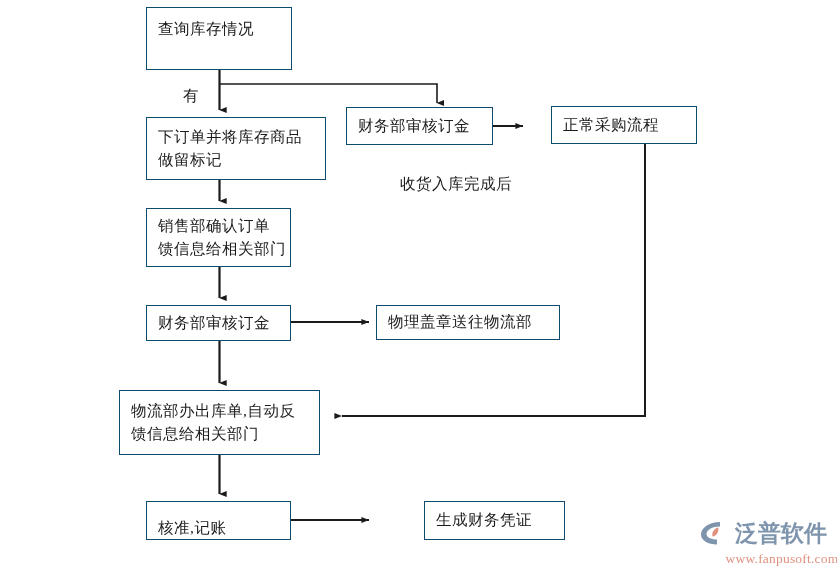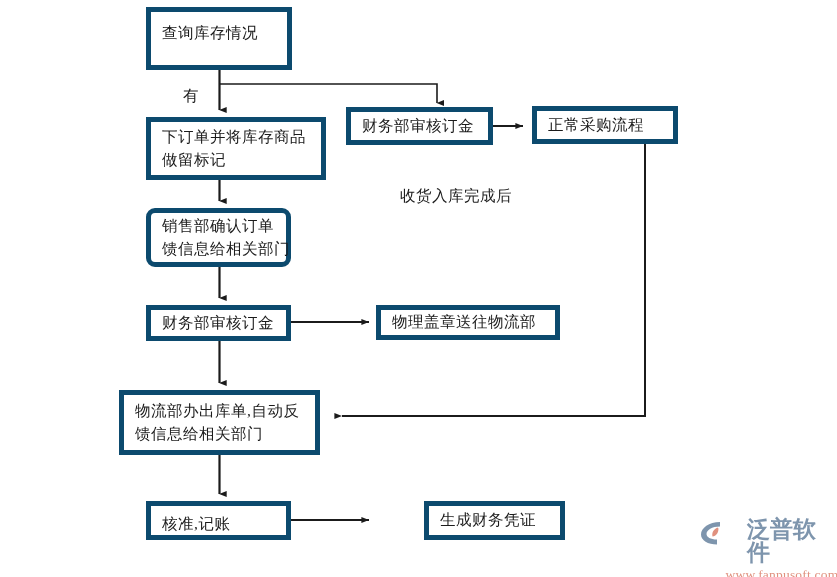--- a/index.html
+++ b/index.html
@@ -22,21 +22,21 @@
     position: absolute;
     left: 0;
     top: 0;
     width: 837px;
     height: 577px;
     pointer-events: none;
   }
   .node {
     position: absolute;
     box-sizing: border-box;
-    border: 5px solid #0c4a6e;
+    border: 1px solid #0c4a6e;
     background: #ffffff;
     display: flex;
     flex-direction: column;
     justify-content: center;
     padding-left: 11px;
     padding-right: 6px;
     color: #1b1b1b;
     font-size: 15.5px;
     line-height: 1.45;
     letter-spacing: 0.5px;
@@ -59,21 +59,22 @@
   
   #logo {
     position: absolute;
     left: 697px;
     top: 518px;
     width: 132px;
     height: 52px;
   }
   #logo .logo-row {
     display: flex;
-    gap: 20px;
+    align-items: center;
+    gap: 8px;
   }
   #logo .mark {
     width: 30px;
     height: 30px;
     flex: 0 0 auto;
   }
   #logo .brand {
     font-family: "DejaVu Sans", "Liberation Sans", sans-serif;
     font-size: 23px;
     font-weight: bold;
@@ -136,21 +137,21 @@
 
   <div class="node top-align" style="left:146px; top:7px; width:146px; height:63px;">
     <span class="ln">查询库存情况</span>
   </div>
 
   <div class="node" style="left:146px; top:117px; width:180px; height:63px;">
     <span class="ln">下订单并将库存商品</span>
     <span class="ln">做留标记</span>
   </div>
 
-  <div class="node" style="left:146px; top:208px; width:145px; height:59px;border-radius:9px;">
+  <div class="node" style="left:146px; top:208px; width:145px; height:59px;">
     <span class="ln">销售部确认订单</span>
     <span class="ln">馈信息给相关部门</span>
   </div>
 
   <div class="node" style="left:146px; top:305px; width:145px; height:36px;justify-content:center;">
     <span class="ln">财务部审核订金</span>
   </div>
 
   <div class="node" style="left:119px; top:390px; width:201px; height:65px;">
     <span class="ln">物流部办出库单,自动反</span>
@@ -158,35 +159,35 @@
   </div>
 
   <div class="node" style="left:146px; top:501px; width:145px; height:39px;justify-content:flex-end;">
     <span class="ln">核准,记账</span>
   </div>
 
   <div class="node" style="left:346px; top:107px; width:147px; height:38px;">
     <span class="ln">财务部审核订金</span>
   </div>
 
-  <div class="node" style="left:532px; top:106px; width:146px; height:38px;">
+  <div class="node" style="left:551px; top:106px; width:146px; height:38px;">
     <span class="ln">正常采购流程</span>
   </div>
 
   <div class="node" style="left:376px; top:305px; width:184px; height:35px;">
     <span class="ln">物理盖章送往物流部</span>
   </div>
 
   <div class="node" style="left:376px; top:501px; width:141px; height:39px;margin-left:48px;">
     <span class="ln">生成财务凭证</span>
   </div>
 
   <div class="free-label" style="left:183px; top:86px;">有</div>
 
-  <div class="free-label" style="left:400px; top:186px;">收货入库完成后</div>
+  <div class="free-label" style="left:400px; top:174px;">收货入库完成后</div>
 
   <div id="logo">
     <div class="logo-row">
       <span class="mark">
         <svg width="30" height="30" viewBox="0 0 30 30">
           <path d="M23,4 C12,4 4,10 4,16.5 C4,22.5 11,26.5 20,26.5 L20,21.5 C13.5,21.5 9.5,19 9.5,16 C9.5,12.2 15,8.6 23,8.6 Z" fill="#7e95ad"></path>
           <path d="M20.5,9.5 C16.5,11.5 14.5,14.5 15.5,18.5 C19,18 21.5,15 21.5,10.5 Z" fill="#e0917f"></path>
         </svg>
       </span>
       <span class="brand">泛普软件</span>

